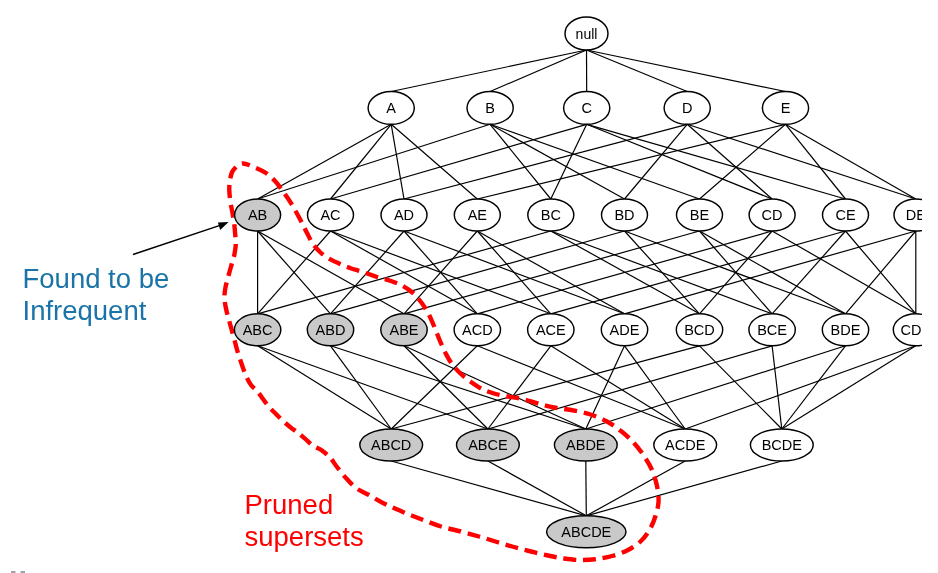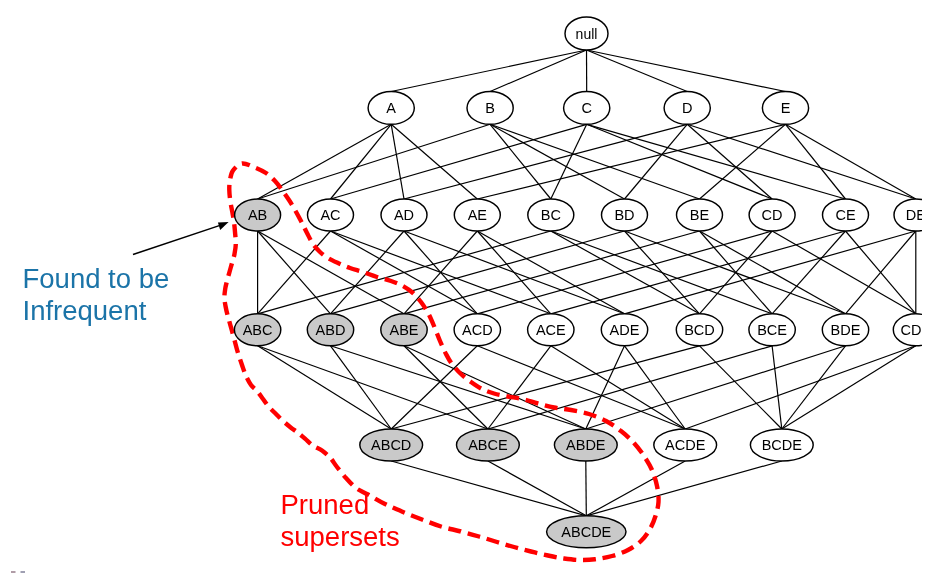--- a/index.html
+++ b/index.html
@@ -154,13 +154,13 @@
 <ellipse cx="781.8" cy="445.0" rx="31.4" ry="16.0" fill="#ffffff" stroke="#000" stroke-width="1.45"></ellipse>
 <text x="781.8" y="450.1" style="font-size:14.5px">BCDE</text>
 <ellipse cx="586.3" cy="531.8" rx="39.7" ry="16.0" fill="#c9c9c9" stroke="#000" stroke-width="1.45"></ellipse>
 <text x="586.3" y="536.9" style="font-size:14.5px">ABCDE</text>
 <line x1="133" y1="254.5" x2="223" y2="224.4" stroke="#000" stroke-width="1.5"></line>
 <polygon points="228.6,222.1 217.9,222.6 220.2,229.9" fill="#000"></polygon>
 <rect x="11" y="571" width="4.5" height="2" fill="#b09ca6"></rect>
 <rect x="20.5" y="571" width="4.5" height="2" fill="#9f9fb2"></rect>
 </svg>
 <div class="lbl" style="left:22.5px;top:263px;color:#1b74a8;">Found to be<br>Infrequent</div>
-<div class="lbl" style="left:244.5px;top:489px;color:#ff0000;margin-left:36px;">Pruned<br>supersets</div>
+<div class="lbl" style="left:244.5px;top:489px;color:#ff0000;">Pruned<br>supersets</div>
 </div>
 </body></html>

